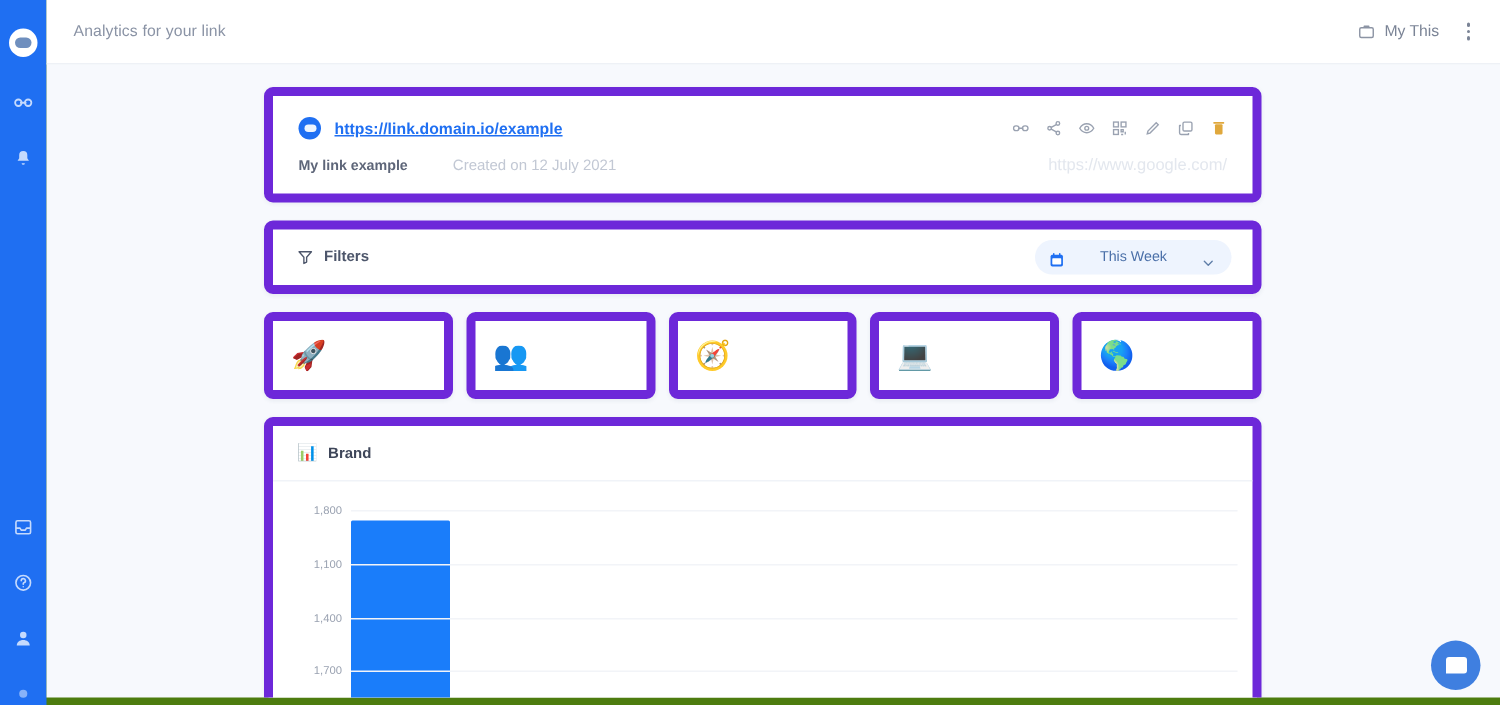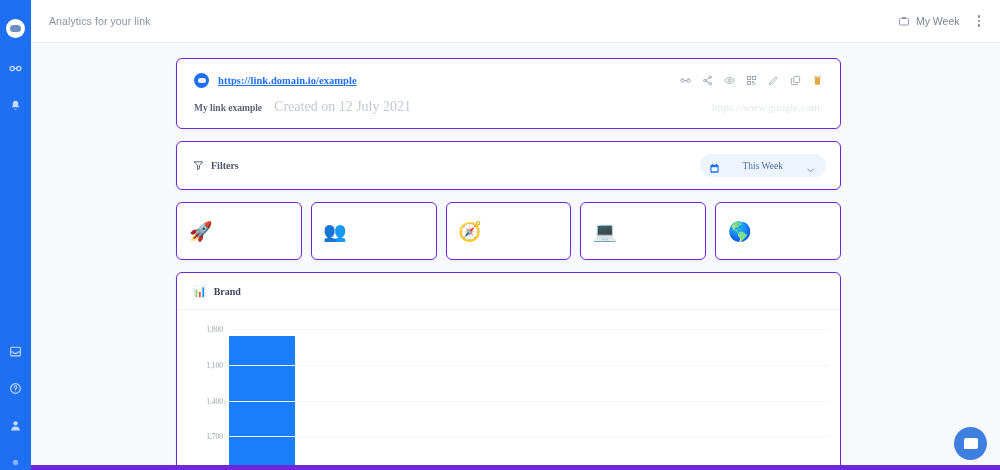--- a/index.html
+++ b/index.html
@@ -8,21 +8,21 @@
     font-family: "Liberation Sans", sans-serif;
     background: #4a86e8;
     position: relative;
   }
 
   
   #app {
     position: absolute;
     left: 0; top: 0;
     width: 1000px; height: 470px;
-    background: #6d28d9;
+    background: #4d7c0f;
   }
 
   
   #sidebar {
     position: absolute;
     left: 0; top: 0;
     width: 31px; height: 470px;
     background: #1f6ff2;
     display: flex;
     flex-direction: column;
@@ -107,22 +107,21 @@
   
   #content {
     position: absolute;
     left: 145px; top: 58px;
     width: 665px;
   }
   .card {
     background: #ffffff;
     border-radius: 6px;
     box-shadow: 0 1px 3px rgba(30,50,90,.07);
-    border: 1px solid #6d28d9;
-    font-family: Liberation Serif, serif;
+    border: 6px solid #6d28d9;
   }
 
   
   #link-card { padding: 14px 17px 13px 17px; position: relative; }
   .link-row-1 {
     display: flex;
     align-items: center;
     justify-content: space-between;
   }
   .link-left { display: flex; align-items: center; gap: 9px; }
@@ -162,22 +161,23 @@
     margin-top: 11px;
     gap: 28px;
   }
   .link-meta { display: flex; align-items: baseline; gap: 12px; }
   #link-name {
     font-size: 9.5px;
     font-weight: bold;
     color: #5e6679;
   }
   #link-created {
-    font-size: 14px;
+    font-size: 10px;
     color: #c2c8d4;
+    margin-left: 18px;
   }
   #link-dest {
     font-size: 11px;
     color: #e3e7ee;
   }
 
   
   #filters-card {
     margin-top: 12px;
     height: 49px;
@@ -369,21 +369,21 @@
     <div id="topbar">
       <div id="topbar-title">Analytics for your link</div>
       <div id="topbar-right">
         <div class="brand">
           <span>
             <svg viewBox="0 0 24 24" fill="none" stroke="currentColor" stroke-width="1.9" stroke-linejoin="round">
               <rect x="3" y="7" width="18" height="13" rx="2"></rect>
                 <path d="M9 7V5h6v2"></path>
             </svg>
           </span>
-          <span>My Week</span>
+          <span>My This</span>
         </div>
         <div class="kebab">
           <i></i>
             <i></i>
             <i></i>
         </div>
       </div>
     </div>
 
     <div id="content">

